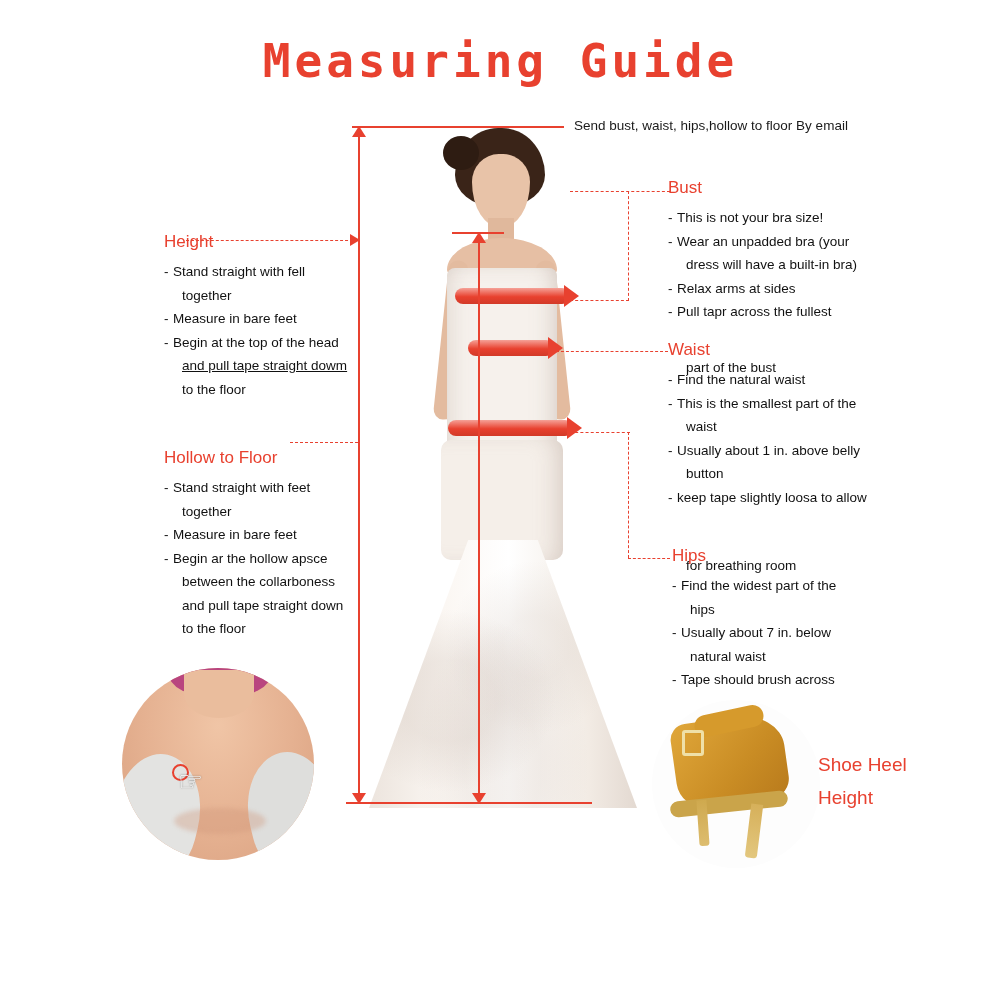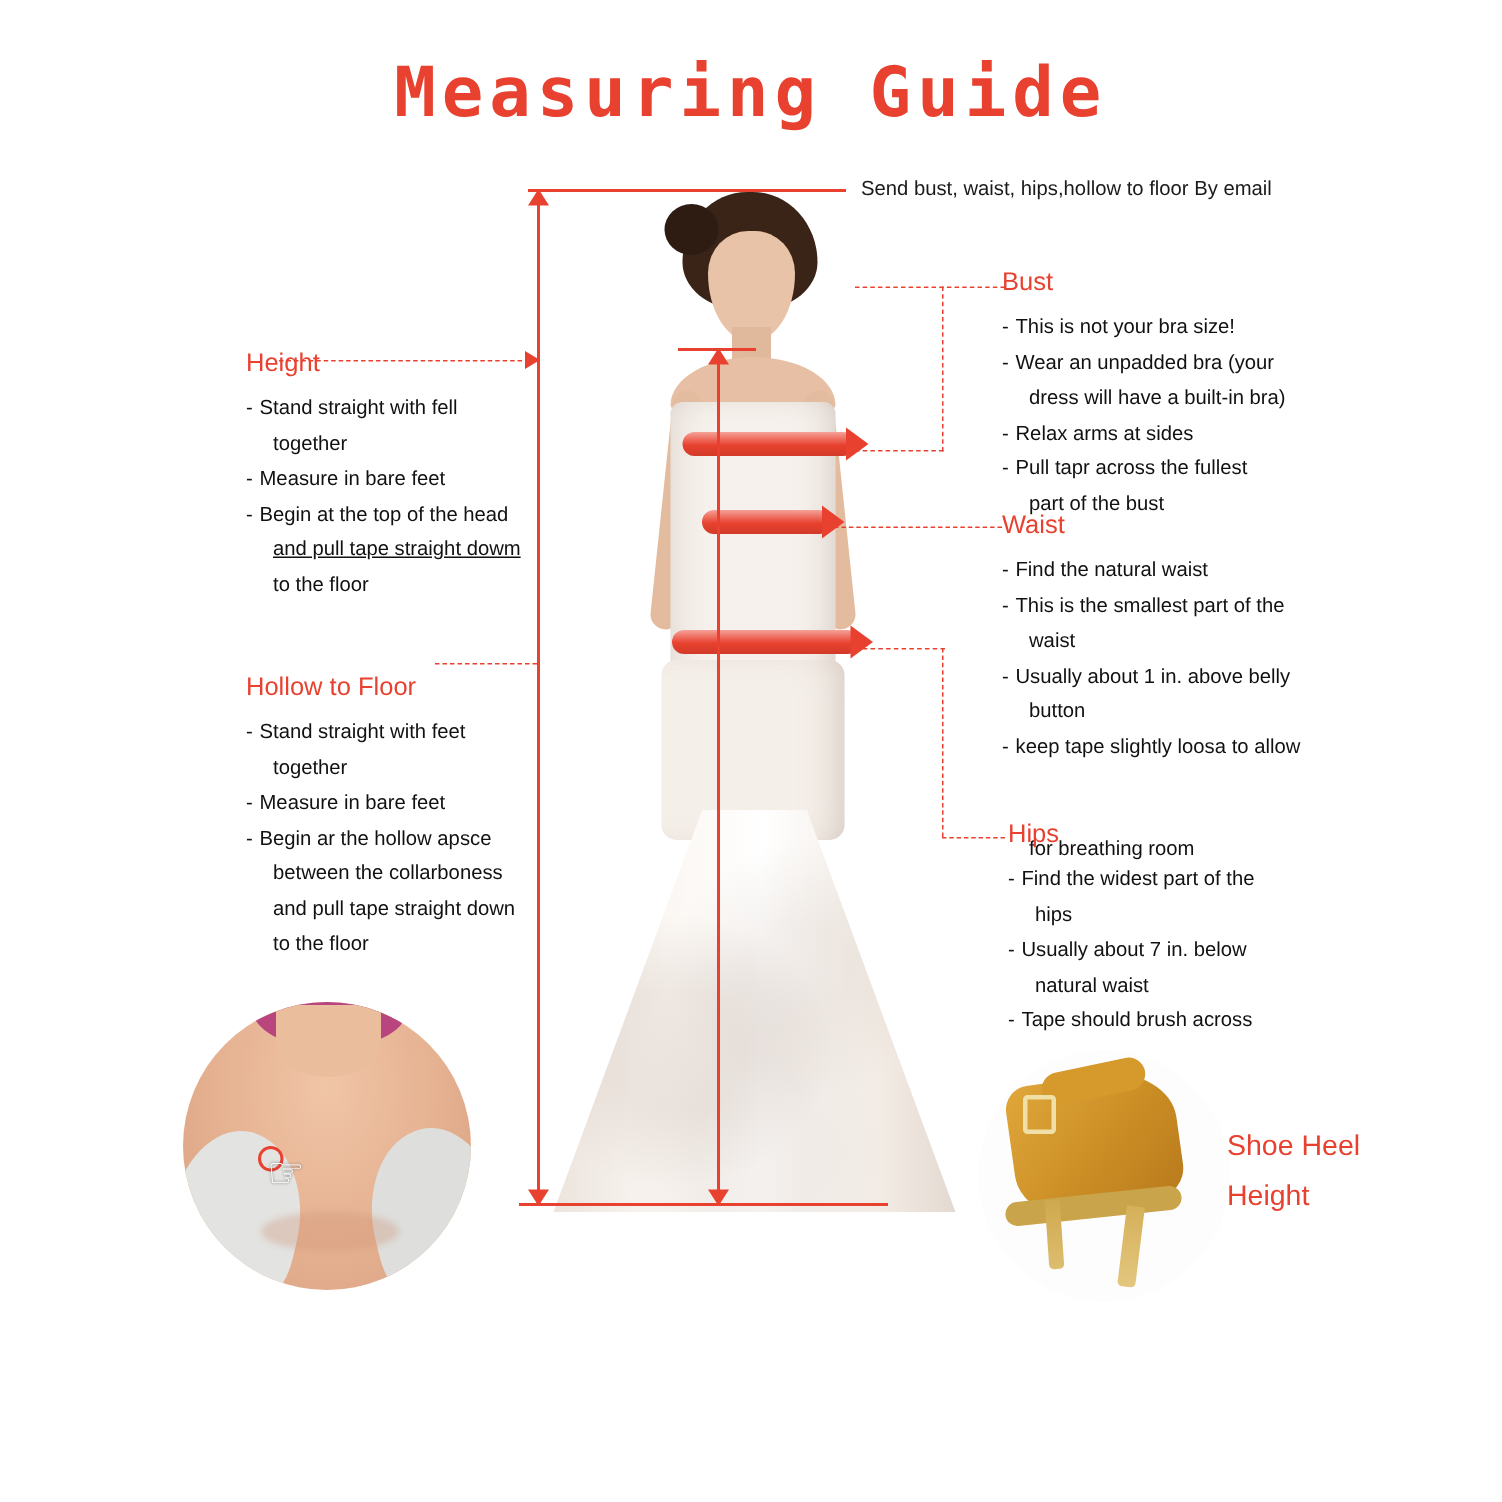--- a/index.html
+++ b/index.html
@@ -439,21 +439,21 @@
     <div class="blk-line cont" style="padding-left:18px;">to the floor</div>
   </div>
 
   <div class="block wide" style="left:668px; top:178px;">
     <div class="blk-head">Bust</div>
     <div class="blk-line">This is not your bra size!</div>
     <div class="blk-line">Wear an unpadded bra (your</div>
     <div class="blk-line cont" style="padding-left:18px;">dress will have a built-in bra)</div>
     <div class="blk-line">Relax arms at sides</div>
     <div class="blk-line">Pull tapr across the fullest</div>
-    <div class="blk-line cont" style="padding-left:18px;">part of the bust</div>
+    <div class="blk-line cont" style="padding-left:18px;margin-top:32px;">part of the bust</div>
   </div>
 
   <div class="block wide" style="left:668px; top:340px;">
     <div class="blk-head">Waist</div>
     <div class="blk-line">Find the natural waist</div>
     <div class="blk-line">This is the smallest part of the</div>
     <div class="blk-line cont" style="padding-left:18px;">waist</div>
     <div class="blk-line">Usually about 1 in. above belly</div>
     <div class="blk-line cont" style="padding-left:18px;">button</div>
     <div class="blk-line">keep tape slightly loosa to allow</div>

